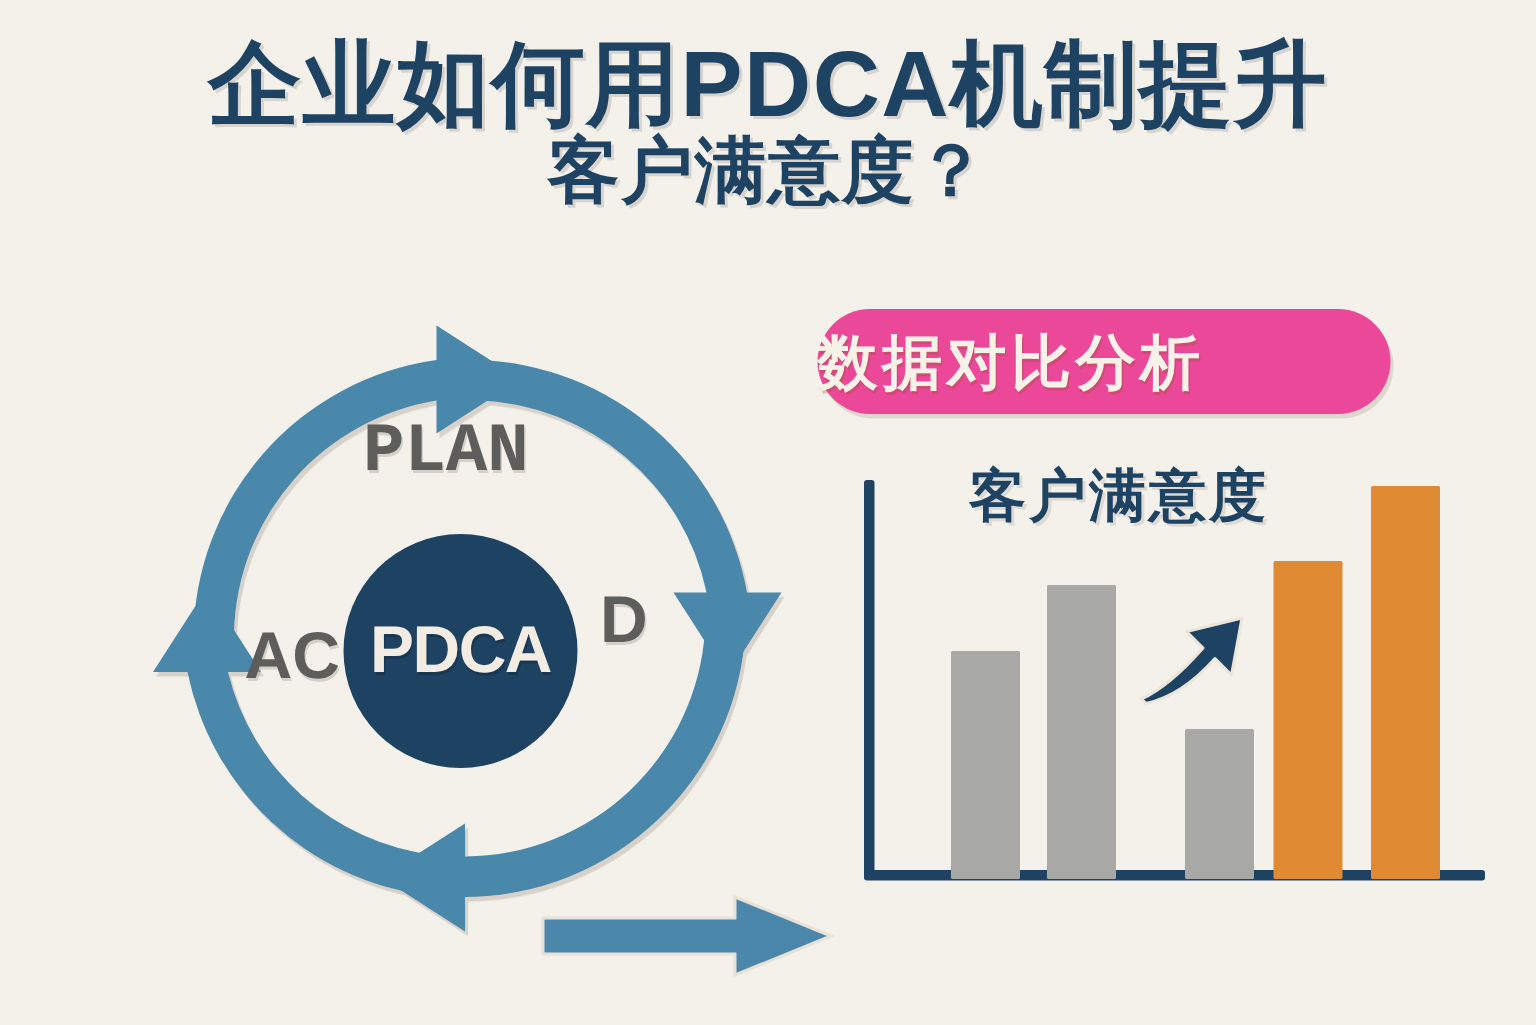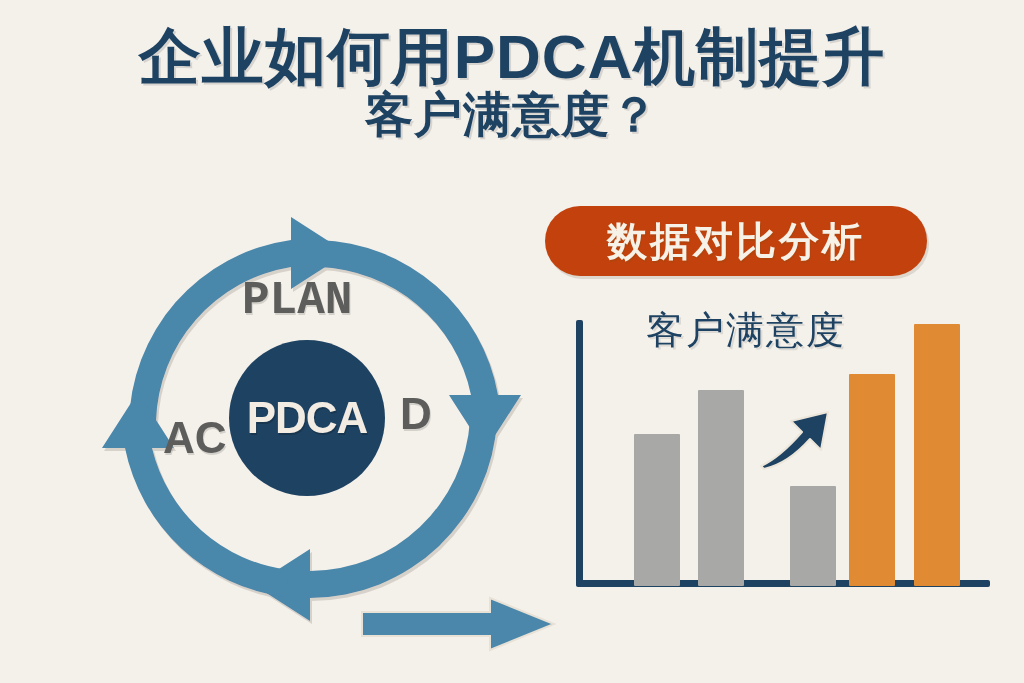--- a/index.html
+++ b/index.html
@@ -39,21 +39,21 @@
   
   .cycle-wrap {
     position:absolute;
     left:95px; top:195px;
     width:430px; height:430px;
   }
   .cycle-svg { position:absolute; left:0; top:0; }
 
   .cycle-core {
     position:absolute;
-    left:134px; top:145px;
+    left:134px; top:161px;
     width:156px; height:156px;
     border-radius:50%;
     background:#1e4262;
     display:flex; align-items:center; justify-content:center;
     z-index:3;
   }
   .cycle-core-label {
     color:#f2ece2;
     font-weight:bold;
     font-size:44px;
@@ -73,23 +73,23 @@
   .lbl-plan  { left:147px; top:80px;  font-size:46px;font-family:Liberation Mono, monospace; }
   .lbl-do    { left:305px; top:194px; font-size:44px; }
   .lbl-check { left:140px; top:298px; font-size:46px; }
   .lbl-act   { left:68px;  top:218px; font-size:44px; }
 
   
   .badge {
     position:absolute;
     left:545px; top:206px;
     width:382px; height:70px;
-    background:#c2410c;
+    background:#ec4899;
     border-radius:35px;
-    display:flex; align-items:center; justify-content:center;
+    display:flex; align-items:center; 
     box-shadow:2px 3px 0 rgba(150,140,125,0.25);
     z-index:5;
   }
   .badge-label {
     color:#f7f2e8;
     font-weight:bold;
     font-size:40px;
     letter-spacing:3px;
     text-shadow:1px 2px 0 rgba(140,80,20,0.28);
   }
@@ -97,21 +97,21 @@
   
   .chart-wrap {
     position:absolute;
     left:560px; top:300px;
     width:430px; height:300px;
   }
   .chart-title {
     position:absolute;
     left:86px; top:5px;
     color:#1e4262;
-    font-weight:normal;
+    font-weight:bold;
     font-size:38px;
     letter-spacing:2px;
     text-shadow:2px 2px 0 rgba(150,150,150,0.25);
     z-index:4;
     white-space:nowrap;
   }
   .axis-y {
     position:absolute;
     left:16px; top:20px;
     width:7px; height:266px;

